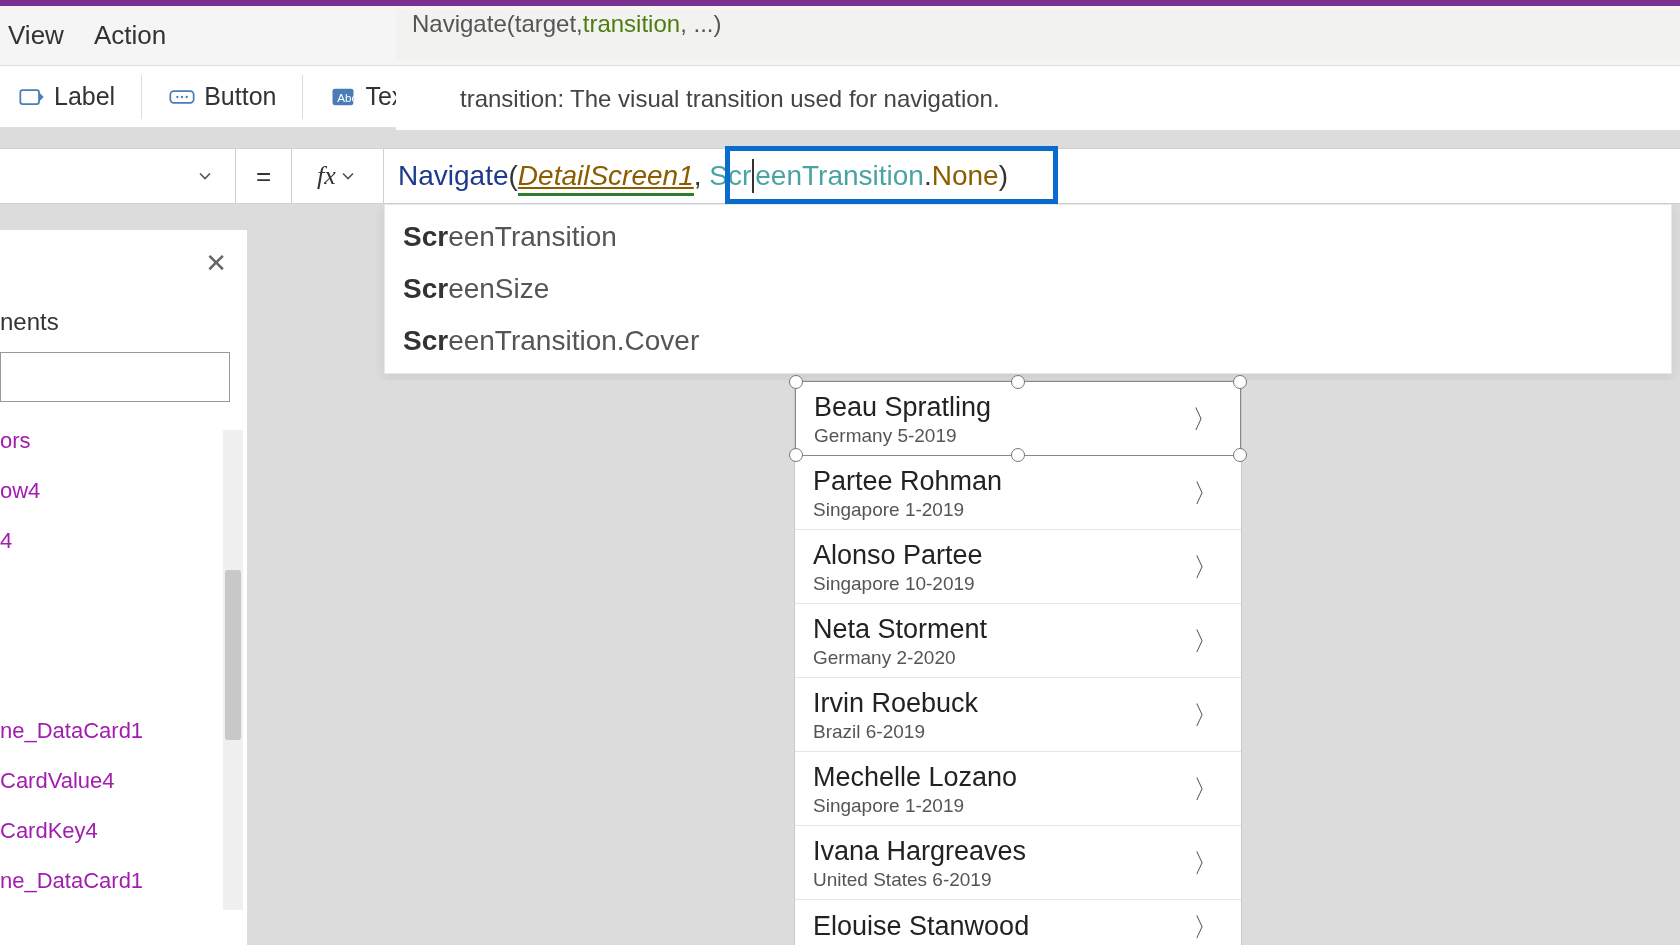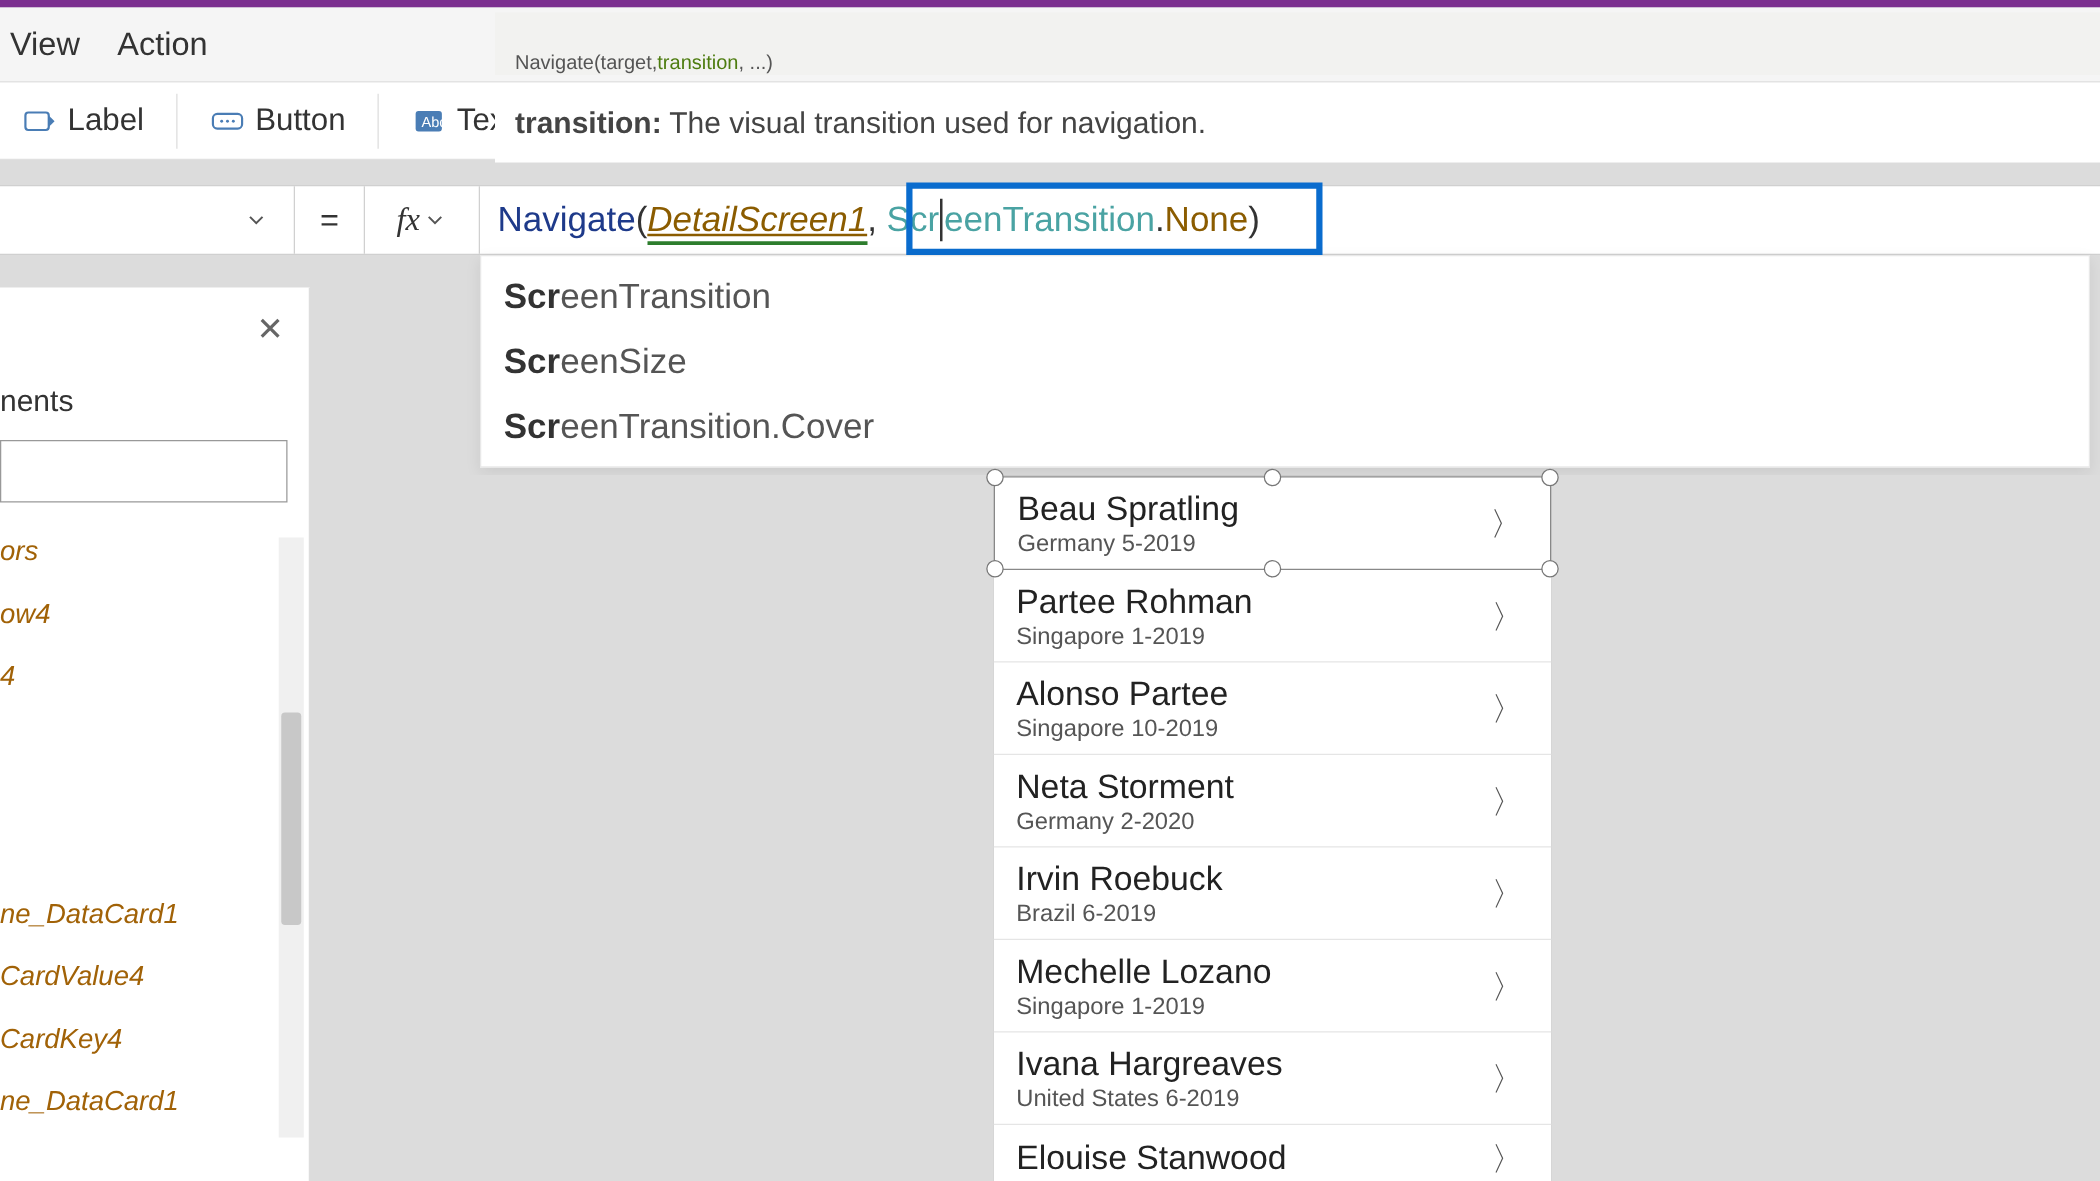--- a/index.html
+++ b/index.html
@@ -9,25 +9,25 @@
 
   .menu-bar { position: absolute; top: 6px; left: 0; right: 0; height: 60px; background: #f5f5f5; display: flex; align-items: center; padding: 0 8px; gap: 30px; border-bottom: 1px solid #ddd; }
   .menu-item { font-size: 26px; color: #333; }
 
   .toolbar { position: absolute; top: 66px; left: 0; right: 0; height: 62px; background: #fff; display: flex; align-items: center; padding: 0 10px; gap: 18px; border-bottom: 1px solid #e0e0e0; }
   .tool-btn { display: flex; align-items: center; gap: 8px; font-size: 25px; color: #333; padding: 4px 8px; }
   .tool-icon { width: 28px; height: 28px; display: flex; align-items: center; justify-content: center; }
   .tool-sep { width: 1px; height: 44px; background: #ddd; }
   .drop-caret { margin-left: 4px; }
 
-  .signature-help { position: absolute; top: 10px; left: 396px; right: 0; height: 50px; background: #f2f2f0; display: flex; align-items: flex-end; padding: 0 16px; font-size: 16px; color: #555; }
+  .signature-help { position: absolute; top: 10px; left: 396px; right: 0; height: 50px; background: #f2f2f0; display: flex; align-items: flex-start; padding: 0 16px; font-size: 24px; color: #555; }
   .signature-help .bold { font-weight: 400; color: #4d7c0f; }
 
   .param-help { position: absolute; top: 68px; left: 396px; right: 0; height: 62px; background: #fff; display: flex; align-items: center; padding: 0 16px; font-size: 24px; color: #444; }
-  .param-help .label { font-weight: 700; margin-right: 6px; }
+  .param-help .label { font-weight: 400; margin-right: 6px; margin-left: 48px; }
 
   .formula-bar-row { position: absolute; top: 148px; left: 0; right: 0; height: 56px; background: #fff; display: flex; align-items: stretch; border-top: 1px solid #d0d0d0; border-bottom: 1px solid #d0d0d0; }
   .prop-select { width: 236px; border-right: 1px solid #d0d0d0; display: flex; align-items: center; justify-content: flex-end; padding-right: 20px; }
   .equals-cell { width: 56px; display: flex; align-items: center; justify-content: center; font-size: 26px; color: #333; border-right: 1px solid #d0d0d0; }
   .fx-cell { width: 92px; display: flex; align-items: center; justify-content: center; font-size: 24px; border-right: 1px solid #d0d0d0; position: relative; }
   .fx-label { font-style: italic; font-family: Liberation Serif, serif; font-size: 26px; color: #333; margin-right: 2px; }
   .formula-input { flex: 1; display: flex; align-items: center; padding: 0 14px; font-family: Consolas, monospace; font-size: 28px; position: relative; }
   .tok-func { color: #1e3a8a; }
   .tok-paren { color: #333; }
   .tok-arg1 { color: #8b5c00; font-style: italic; position: relative; text-decoration: underline; }
@@ -40,21 +40,21 @@
 
   .autocomplete { position: absolute; top: 204px; left: 384px; right: 8px; background: #fff; border: 1px solid #e8e8e8; padding: 6px 0; box-shadow: 0 4px 12px rgba(0,0,0,0.08); }
   .ac-item { padding: 10px 18px; font-size: 28px; color: #555; }
   .ac-item .match { font-weight: 700; color: #333; }
 
   .left-panel { position: absolute; top: 230px; left: 0; width: 248px; bottom: 0; background: #fff; border-right: 1px solid #ddd; }
   .left-close { position: absolute; top: 18px; right: 20px; font-size: 26px; color: #666; }
   .left-title { position: absolute; top: 78px; left: 0; font-size: 24px; color: #333; }
   .left-search { position: absolute; top: 122px; left: 0; width: 230px; height: 50px; border: 1px solid #999; background:#fff; }
   .tree-list { position: absolute; top: 186px; left: 0; right: 0; }
-  .tree-item { padding: 12px 0 12px 0; font-size: 22px; color: #a16207; text-align: left; font-style: italic; }
+  .tree-item { padding: 12px 0 12px 0; font-size: 22px; color: #a21caf; text-align: left; }
   .tree-scrollbar { position:absolute; top:200px; right:4px; width:20px; height:480px; background:#f0f0f0; }
   .tree-scrollbar .thumb { position:absolute; top:140px; left:2px; right:2px; height:170px; background:#c8c8c8; border-radius:3px; }
 
   .canvas-area { position: absolute; top: 380px; left: 258px; right: 0; bottom: 0; background: #dcdcdc; }
   .phone-frame { position: absolute; top: 0; left: 536px; width: 448px; background: #fff; border: 1px solid #c9c9c9; }
   .gallery-item { display: flex; align-items: center; padding: 10px 18px 8px 18px; border-bottom: 1px solid #e5e5e5; position: relative; }
   .gallery-item:last-child { border-bottom: none; }
   .gi-text { flex: 1; }
   .gi-name { font-size: 27px; color: #222; }
   .gi-sub { font-size: 19px; color: #555; margin-top: 2px; }

